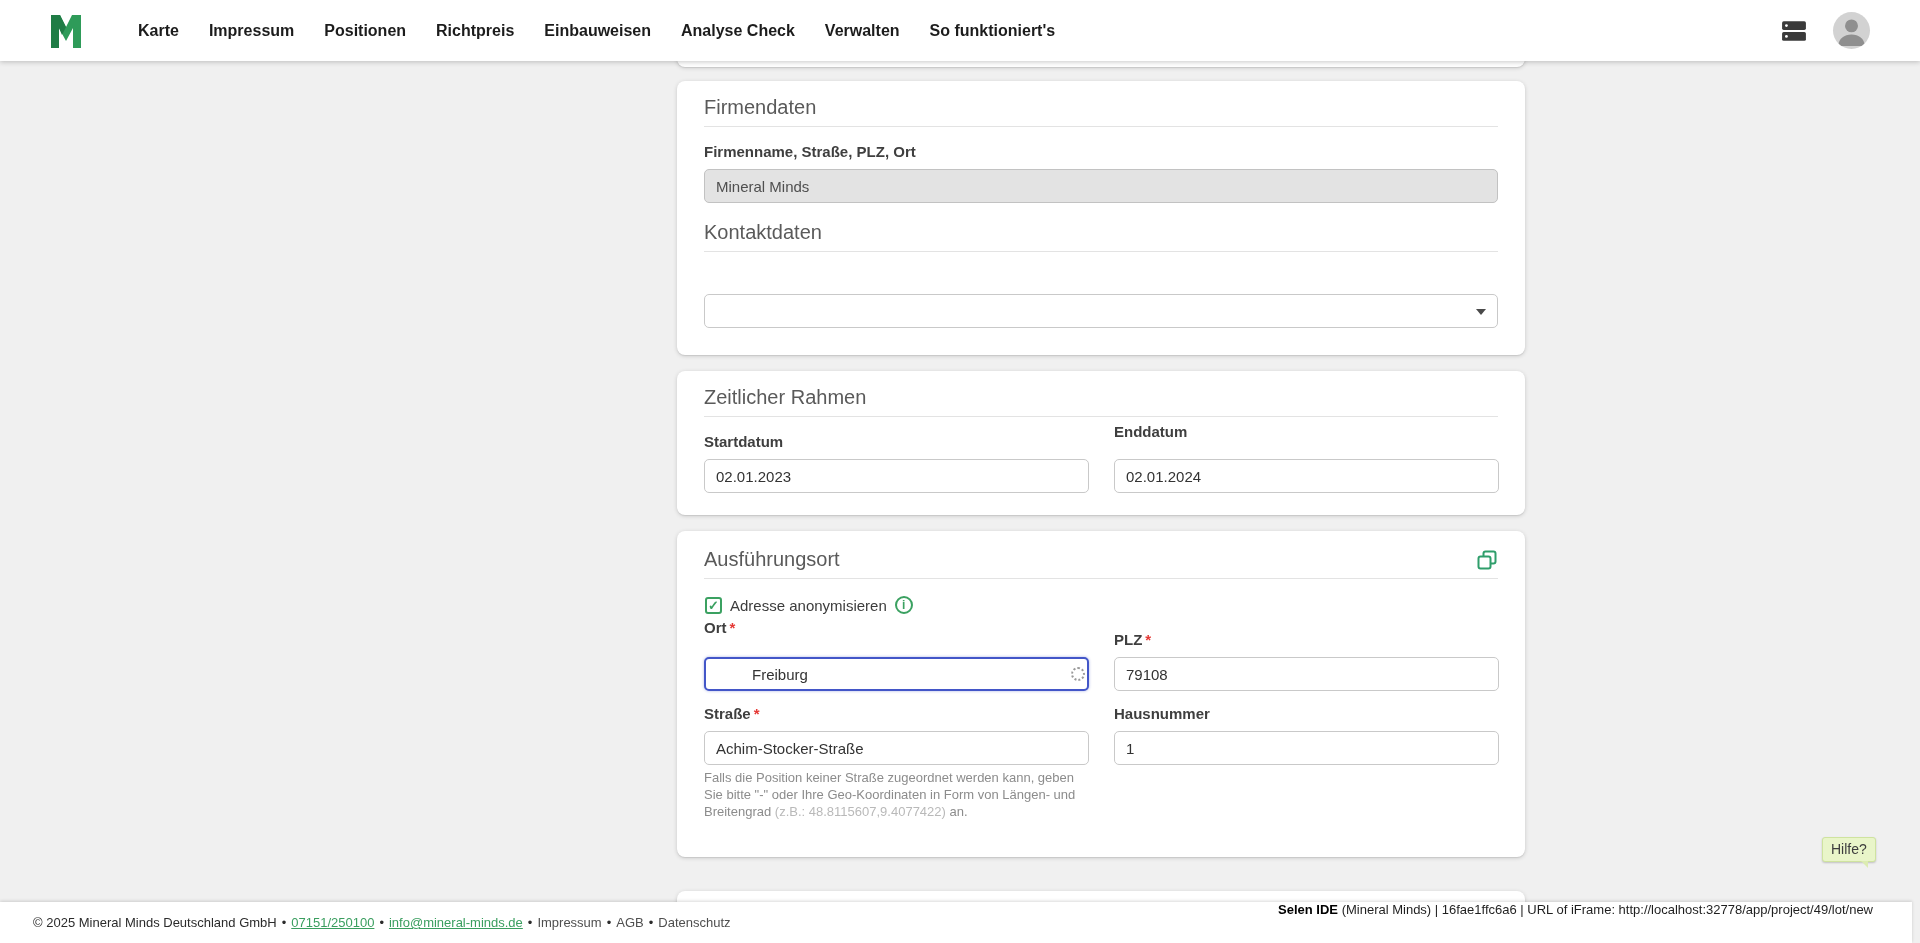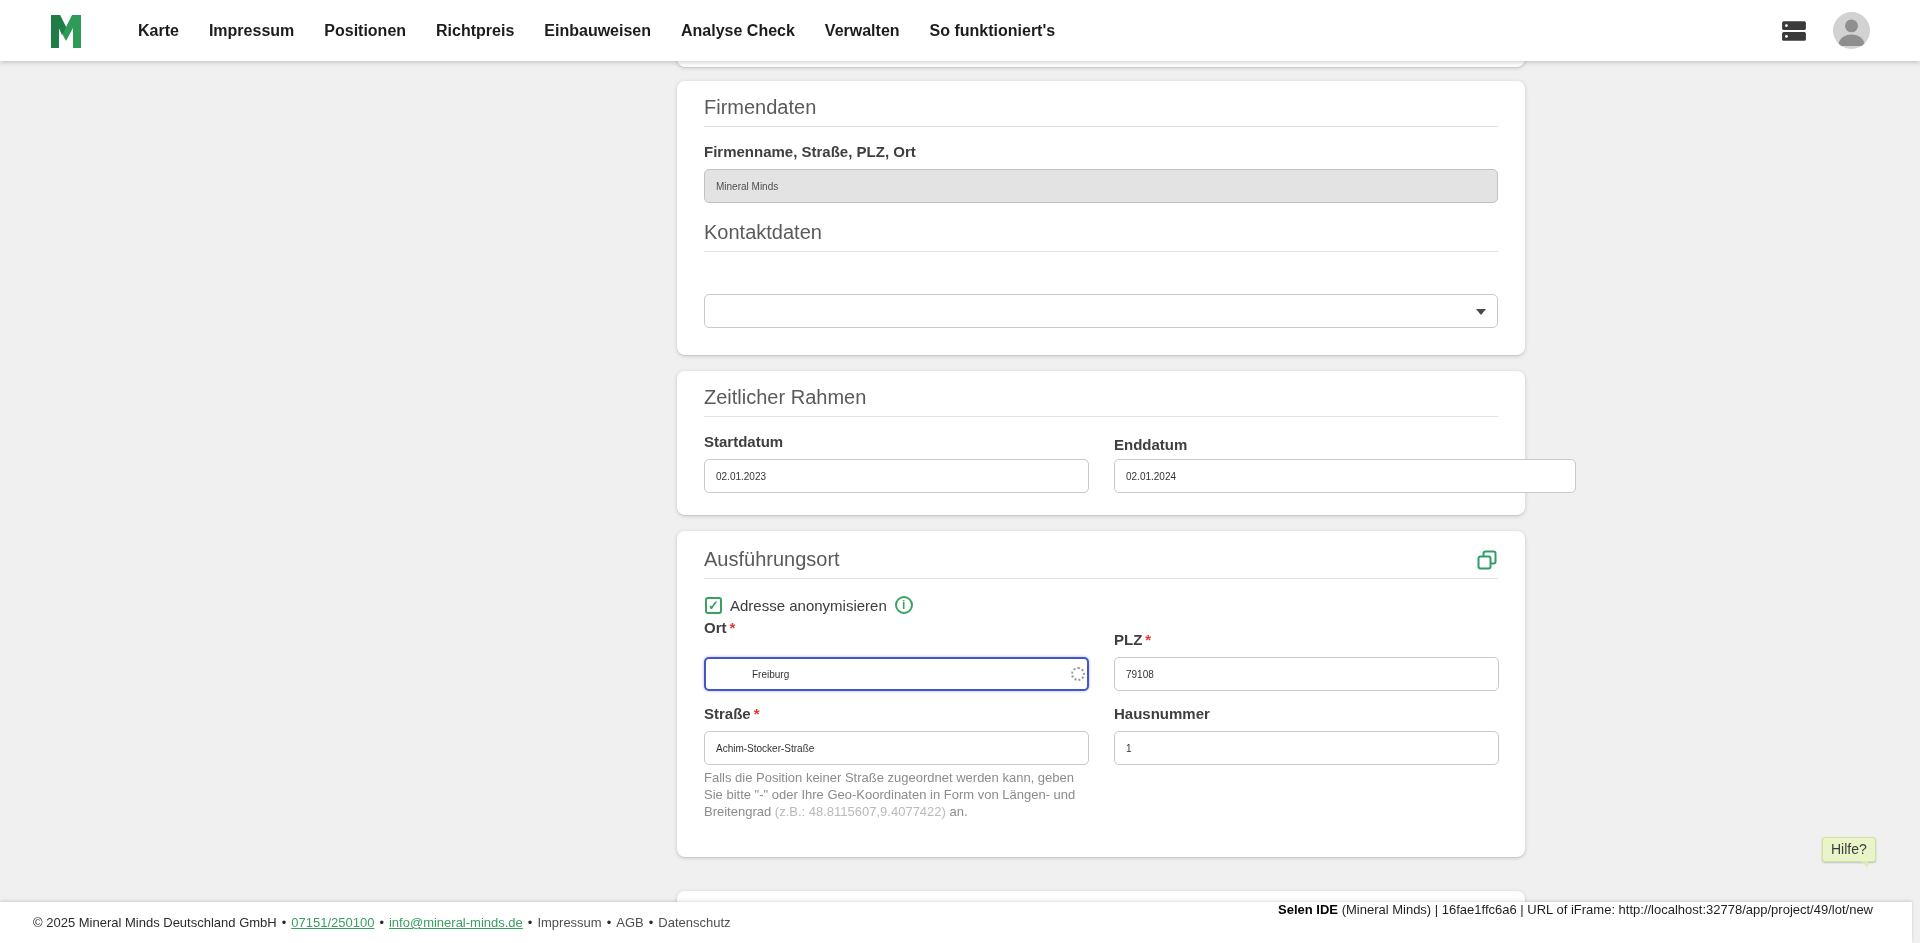--- a/index.html
+++ b/index.html
@@ -46,21 +46,21 @@
   #card-bottom { top:891px; height:80px; }
 
   .card-title { position:absolute; left:27px; font-size:20px; font-weight:400; color:#5a5a5a; }
   .rule { position:absolute; left:27px; right:27px; height:1px; background:#e3e3e3; }
   .field-label { position:absolute; font-size:15px; font-weight:700; color:#3f3f3f; white-space:nowrap; }
   .req { color:#e53935; margin-left:3px; }
 
   .text-input {
     position:absolute; height:34px;
     border:1px solid #c9c9c9; border-radius:5px; background:#fff;
-    font-family:"Liberation Sans", sans-serif; font-size:10px; color:#333;
+    font-family:"Liberation Sans", sans-serif; font-size:15px; color:#333;
     padding:0 11px; outline:none;
   }
   .disabled-input { background:#e3e3e3; border-color:#c2c2c2; color:#4f4f4f; }
   .focused-input { border:2px solid #4356c8; padding:0 10px; box-shadow:0 0 3px rgba(67,86,200,.45); }
 
   .select {
     position:absolute; height:34px; border:1px solid #c9c9c9; border-radius:5px;
     background:#fff; display:flex; align-items:center;
     padding:0 30px 0 11px; font-size:15px; color:#333; cursor:pointer;
   }
@@ -78,23 +78,23 @@
   #f-input1 { top:88px; left:27px; width:794px; }
   #f-title2 { top:140px; }
   #f-rule2  { top:170px; }
   #f-label2 { top:187px; left:27px; }
   #f-select { top:213px; left:27px; width:794px; }
 
   
   #z-title  { top:15px; }
   #z-rule   { top:45px; }
   #z-label1 { top:62px; left:27px; }
-  #z-label2 { top:65px; left:437px; }
+  #z-label2 { top:52px; left:437px; }
   #z-input1 { top:88px; left:27px; width:385px; }
-  #z-input2 { top:88px; left:437px; width:462px; }
+  #z-input2 { top:88px; left:437px; width:385px; }
 
   
   #o-title { top:17px; }
   #o-copy  { position:absolute; right:27px; top:18px; width:22px; height:22px; cursor:pointer; }
   #o-rule  { top:47px; }
   #o-anon  { position:absolute; left:28px; top:65px; display:flex; align-items:center; gap:8px; }
   .checkbox {
     width:17px; height:17px; border:2px solid #3ba161; border-radius:3px;
     background:#fff; display:flex; align-items:center; justify-content:center; cursor:pointer;
   }

